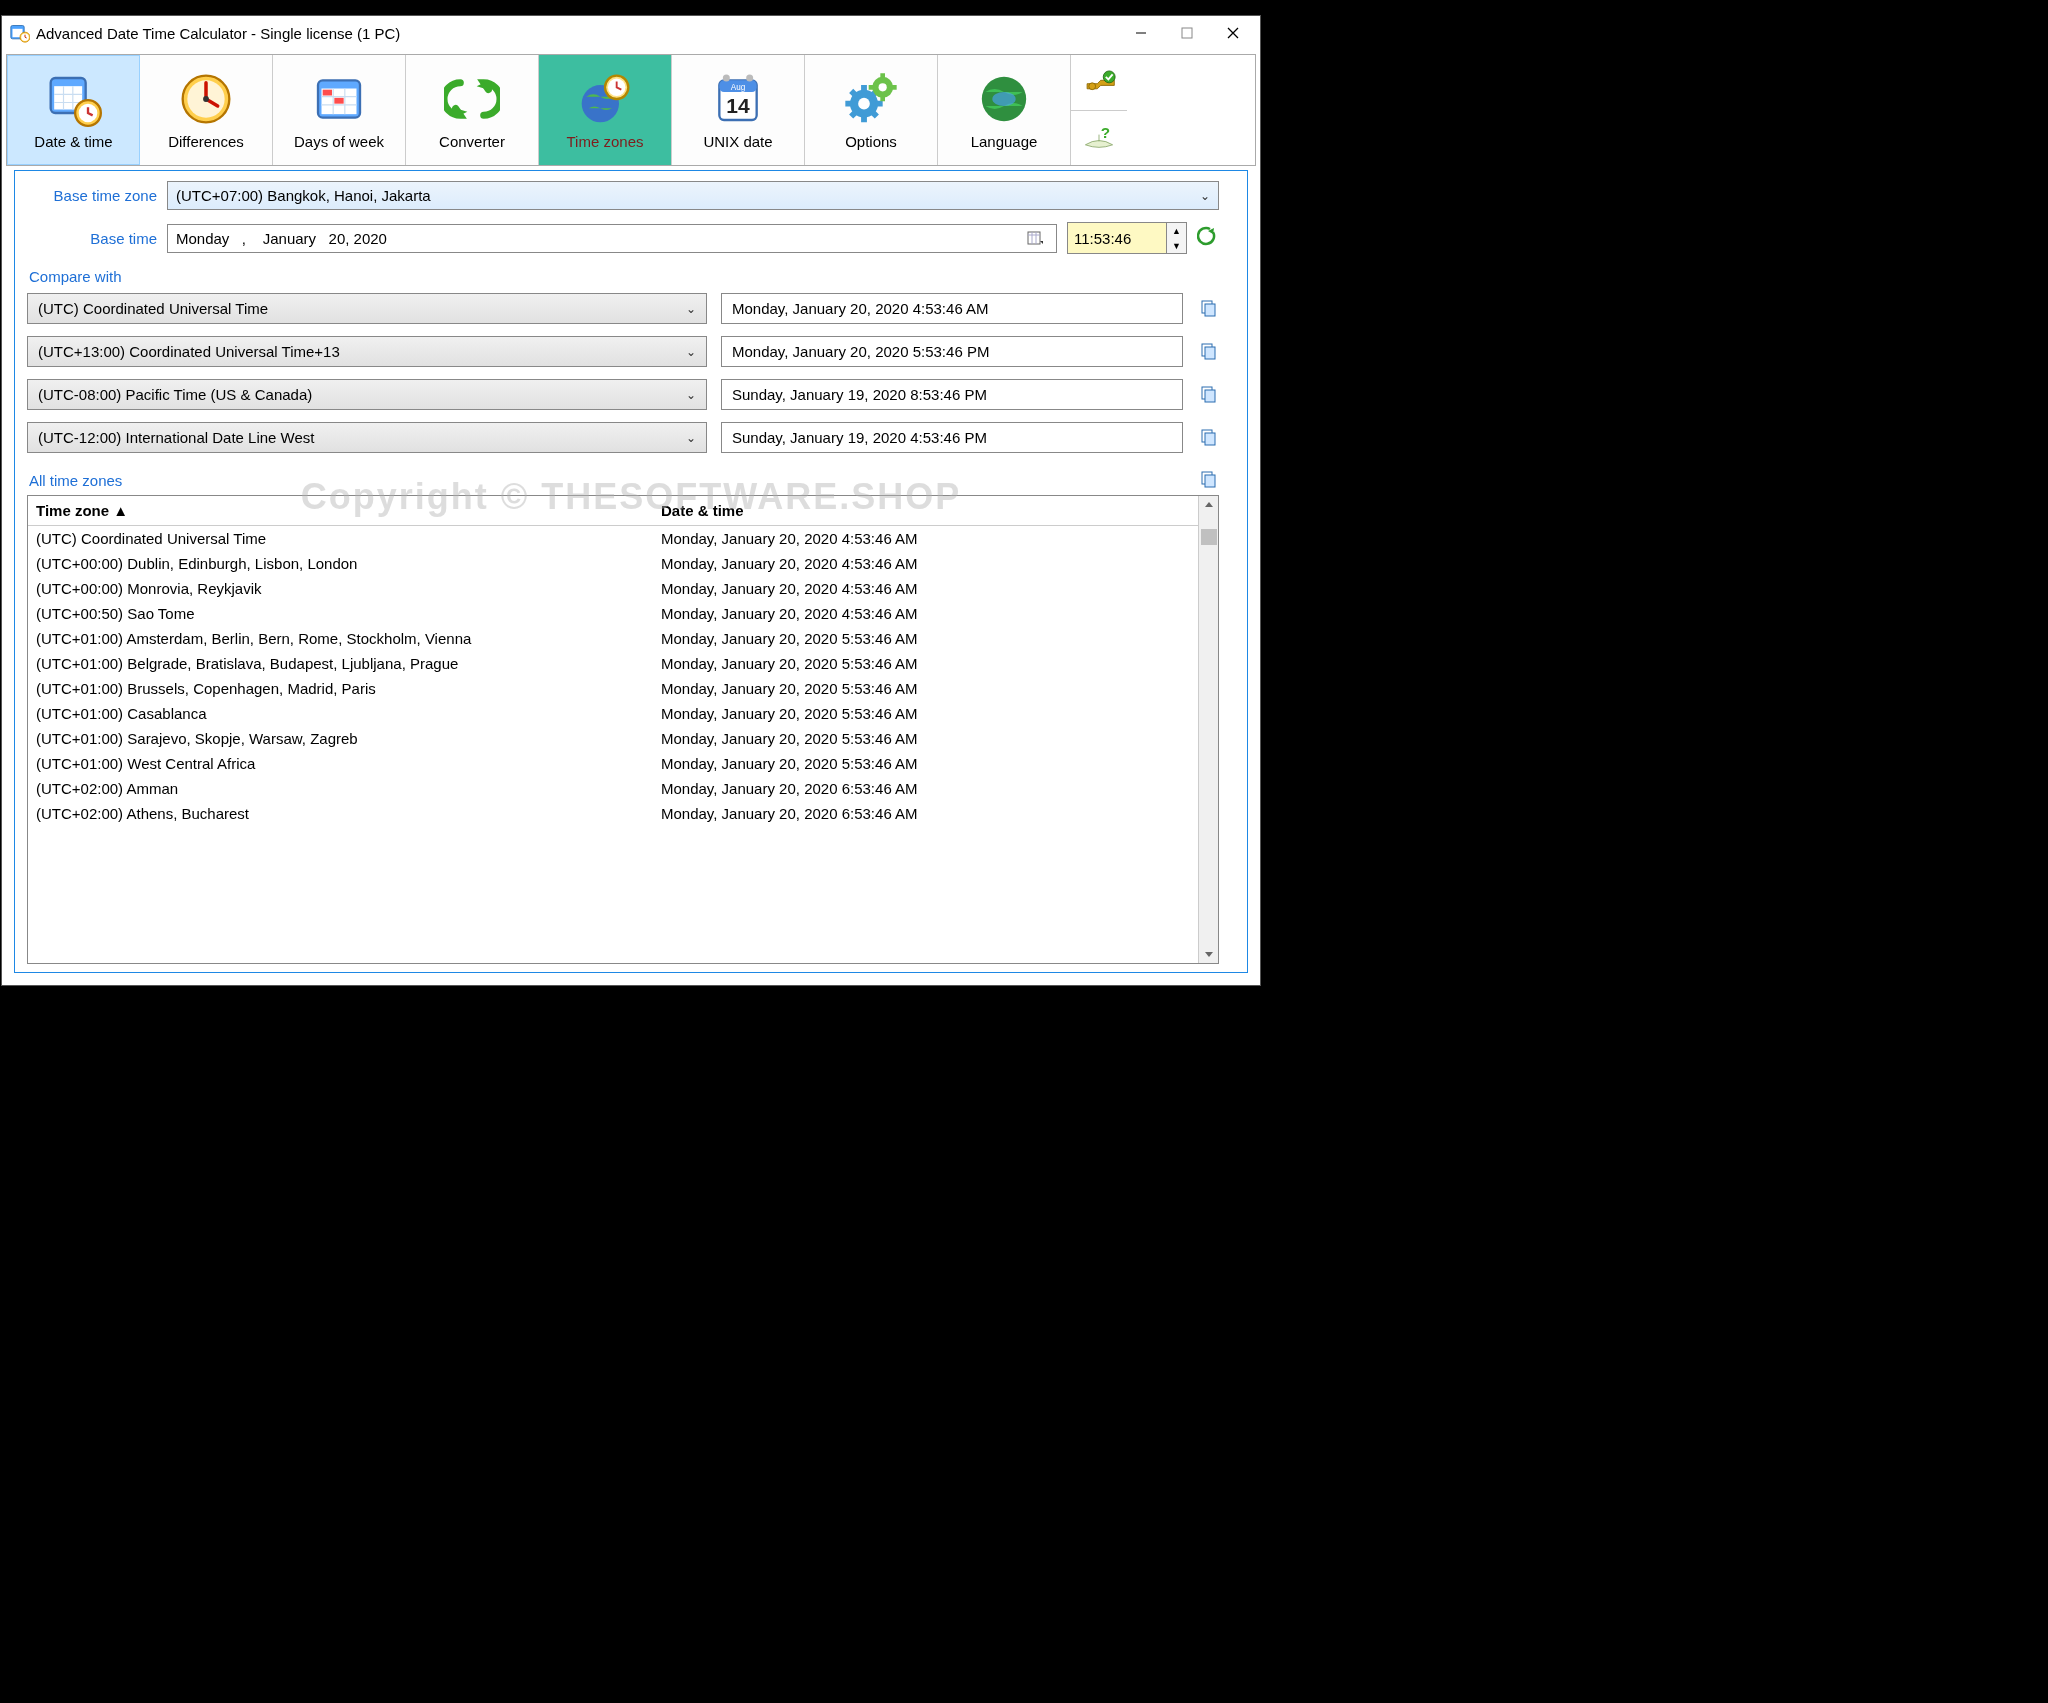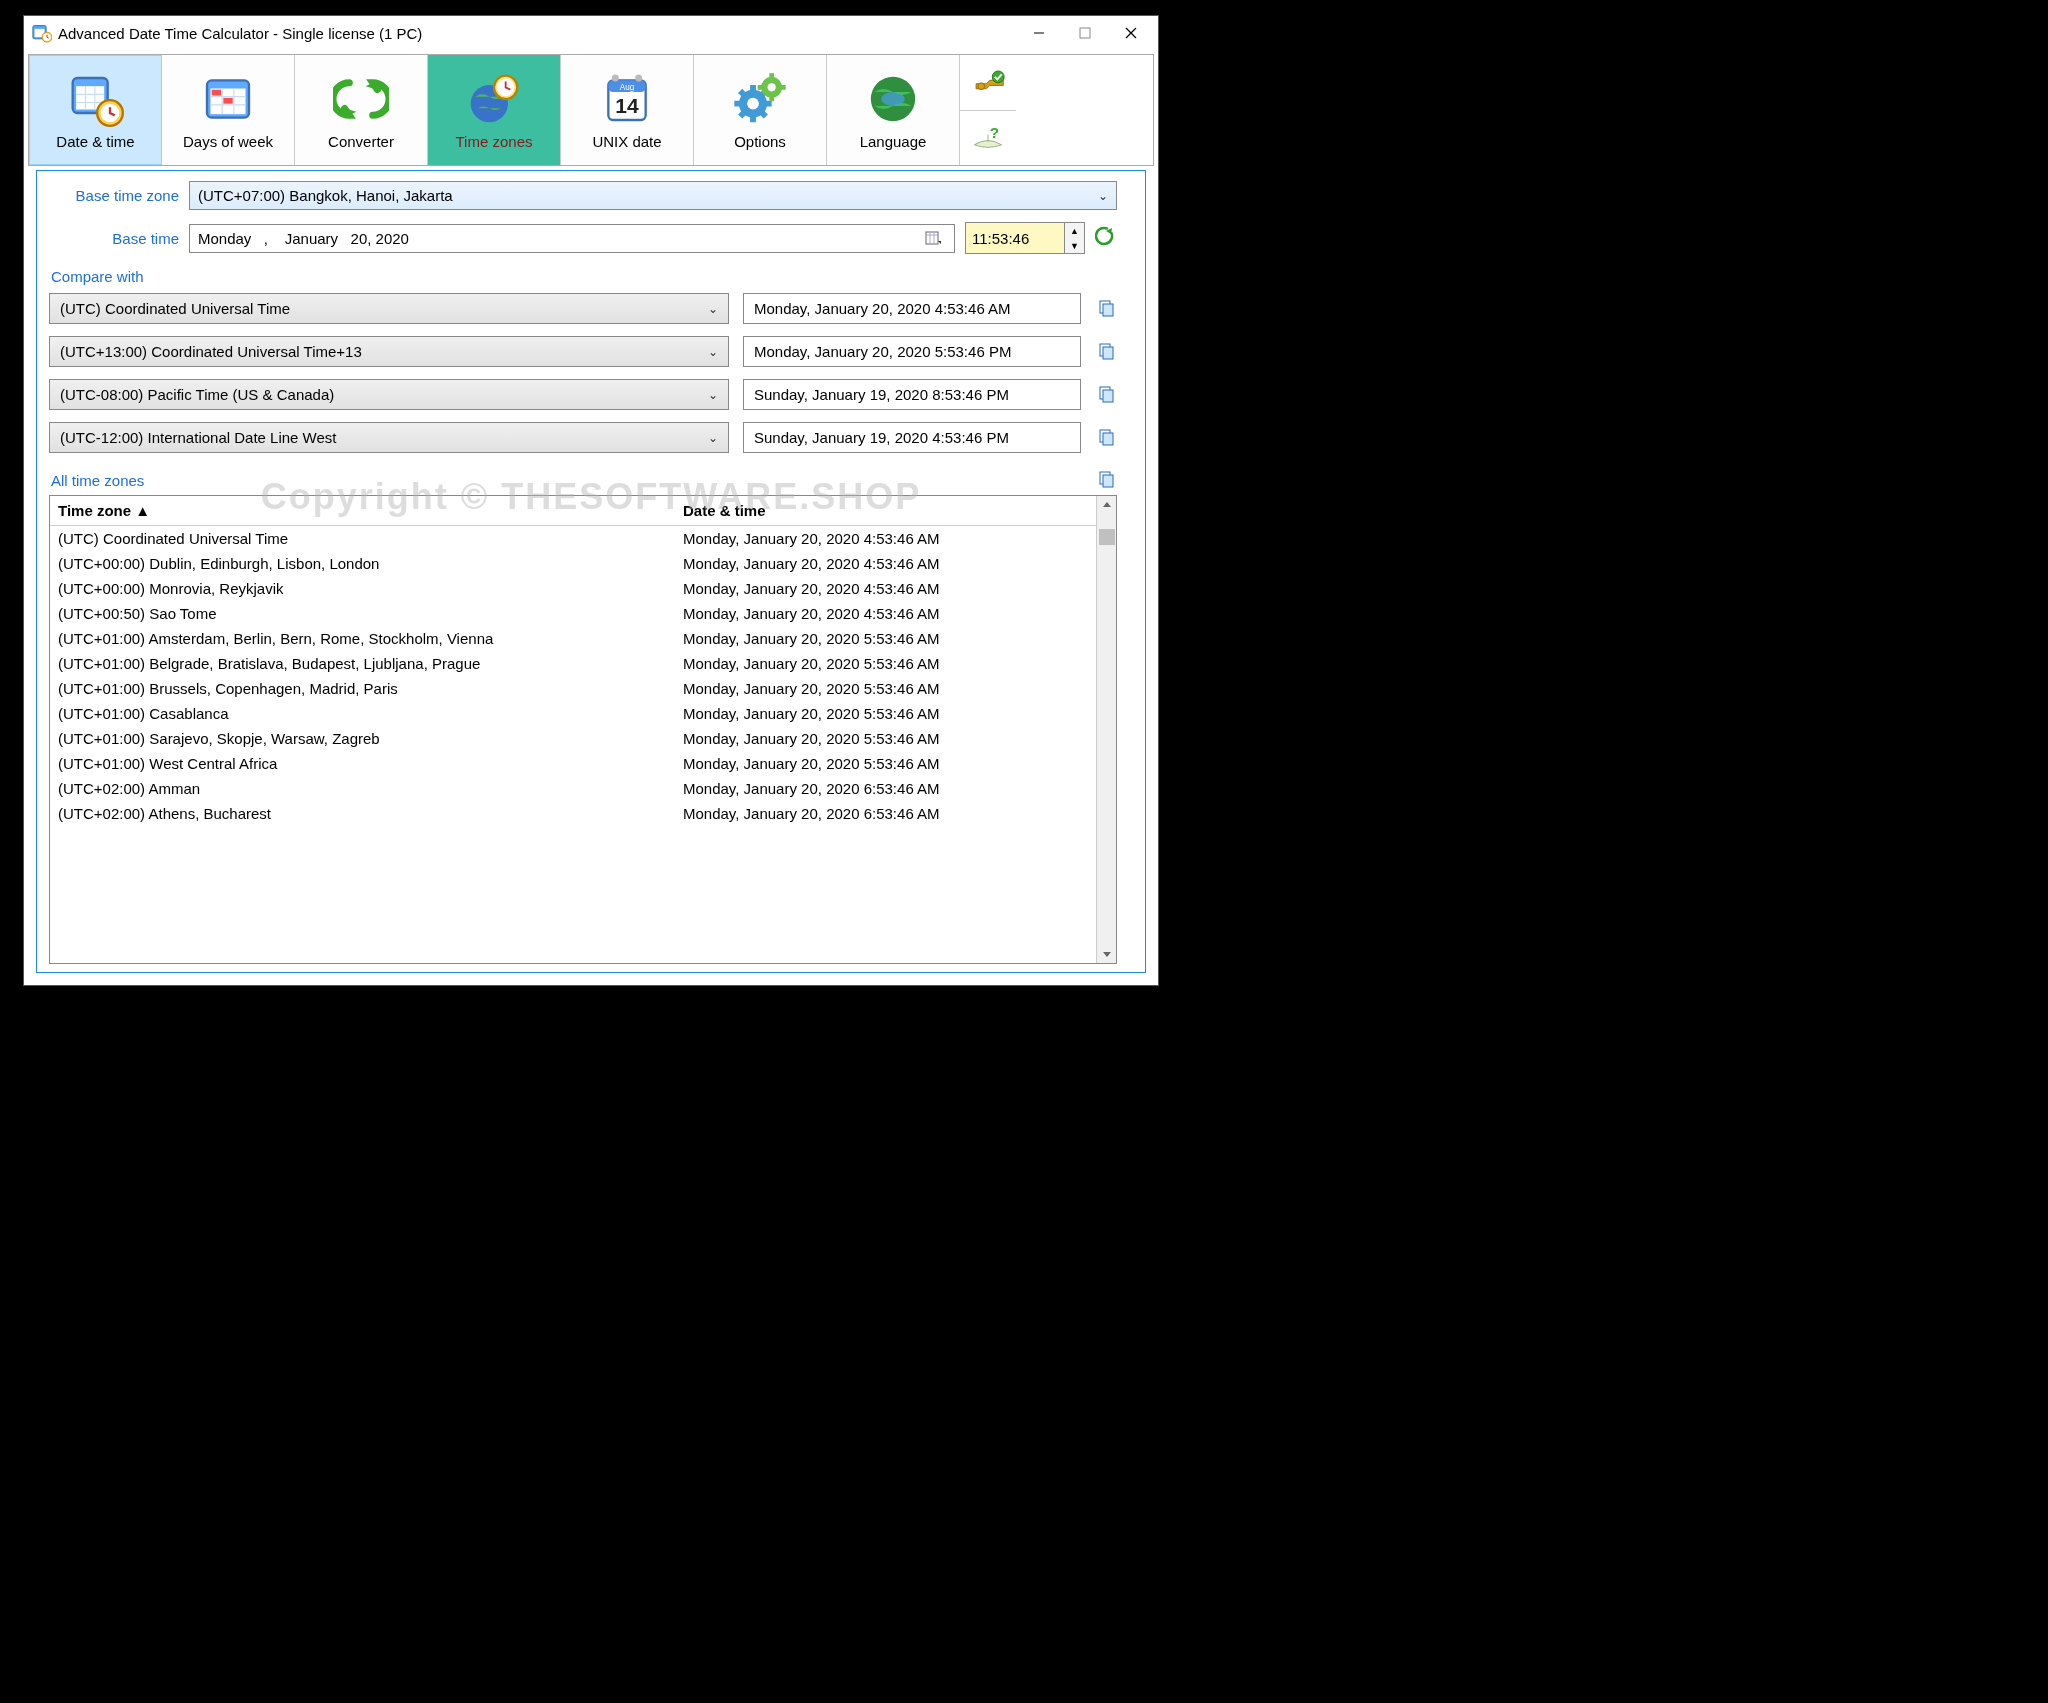--- a/index.html
+++ b/index.html
@@ -1,17 +1,17 @@
 <!DOCTYPE html>
 <html><head>
 <meta charset="utf-8">
 <style>
   * { box-sizing: border-box; }
   body { margin:0; padding:0; background:#000; font-family:"Segoe UI",Tahoma,Arial,sans-serif; font-size:15px; color:#000; display:flex; align-items:center; justify-content:center; height:1001px; position:relative; }
-  .outer { width:1136px; height:971px; left:23px; top:15px; position:absolute; }
+  .outer { width:1260px; height:971px; left:1px; top:15px; position:absolute; }
   .wnd { position:absolute; inset:0; background:#fff; border:1px solid #555; display:flex; flex-direction:column; }
   .titlebar { height:34px; display:flex; align-items:center; padding:0 4px; }
   .titlebar .app-icon { width:20px; height:20px; margin:0 6px 0 4px; }
   .titlebar .title { flex:1; font-size:15px; }
   .titlebtn { width:46px; height:30px; display:flex; align-items:center; justify-content:center; }
   .toolbar { display:flex; border:1px solid #aaa; margin:4px 4px 4px 4px; background:#fff; }
   .toolbtn { width:133px; height:110px; display:flex; flex-direction:column; align-items:center; justify-content:center; border-right:1px solid #ccc; background:#fdfdfd; cursor:pointer; }
   .toolbtn.active { background:#cce8ff; border:1px solid #99d1ff; }
   .toolbtn.teal { background:#3dbea0; color:#7f1d1d; }
   .toolbtn svg { width:56px; height:56px; }
@@ -84,20 +84,29 @@
             <rect x="7" y="13" width="24" height="20" fill="#fff"></rect>
             <path d="M7 20 H31 M7 27 H31 M15 13 V33 M23 13 V33" stroke="#c9ddf1" stroke-width="1"></path>
             <circle cx="36" cy="36" r="11" fill="#ffcf4d" stroke="#b57500" stroke-width="2"></circle>
             <circle cx="36" cy="36" r="8" fill="#fff"></circle>
             <path d="M36 31 v5 l4 2" stroke="#c33" stroke-width="2" fill="none"></path>
           </svg>
       <span class="lbl">Date &amp; time</span>
     </div>
     <div class="toolbtn">
       <svg viewBox="0 0 48 48">
+            <circle cx="24" cy="24" r="20" fill="#ffcf4d" stroke="#b57500" stroke-width="2"></circle>
+            <circle cx="24" cy="24" r="16" fill="#fff4d6"></circle>
+            <path d="M24 10 v14 l10 6" stroke="#cc1100" stroke-width="3" fill="none" stroke-linecap="round"></path>
+            <circle cx="24" cy="24" r="2.5" fill="#333"></circle>
+          </svg>
+      <span class="lbl">Differences</span>
+    </div>
+    <div class="toolbtn">
+      <svg viewBox="0 0 48 48">
             <rect x="6" y="8" width="36" height="32" rx="4" fill="#5fa9ff" stroke="#3c6fb3" stroke-width="2"></rect>
             <rect x="9" y="15" width="30" height="22" fill="#fff"></rect>
             <path d="M9 22 H39 M9 29 H39 M19 15 V37 M29 15 V37" stroke="#c9ddf1" stroke-width="1"></path>
             <rect x="10" y="16" width="8" height="5" fill="#ff4d4d"></rect>
             <rect x="20" y="23" width="8" height="5" fill="#ff4d4d"></rect>
           </svg>
       <span class="lbl">Days of week</span>
     </div>
     <div class="toolbtn">
       <svg viewBox="0 0 48 48">

